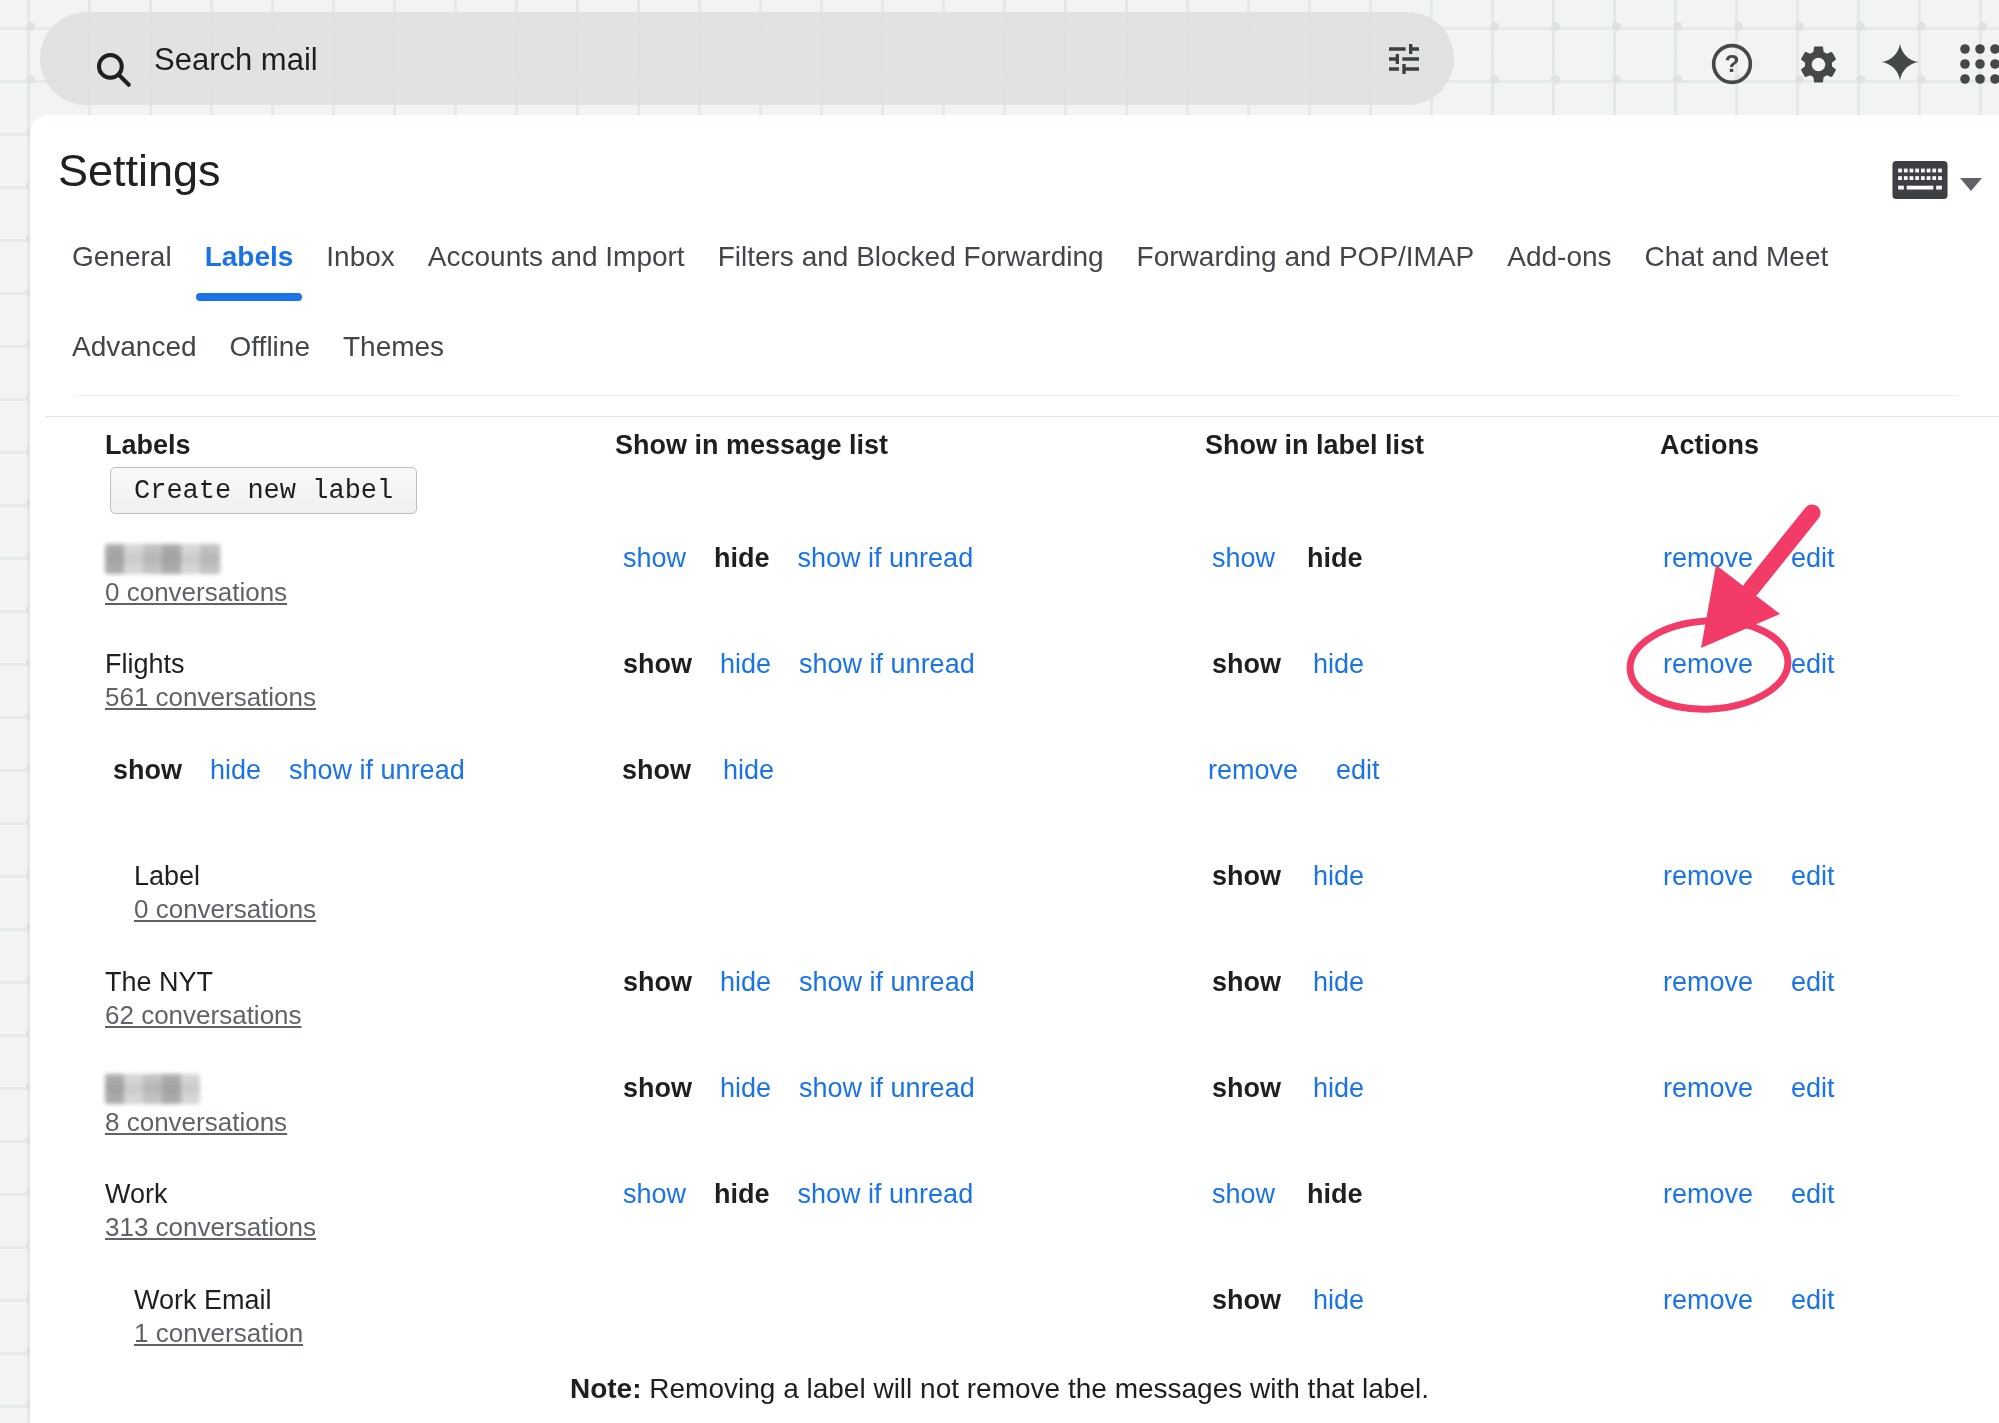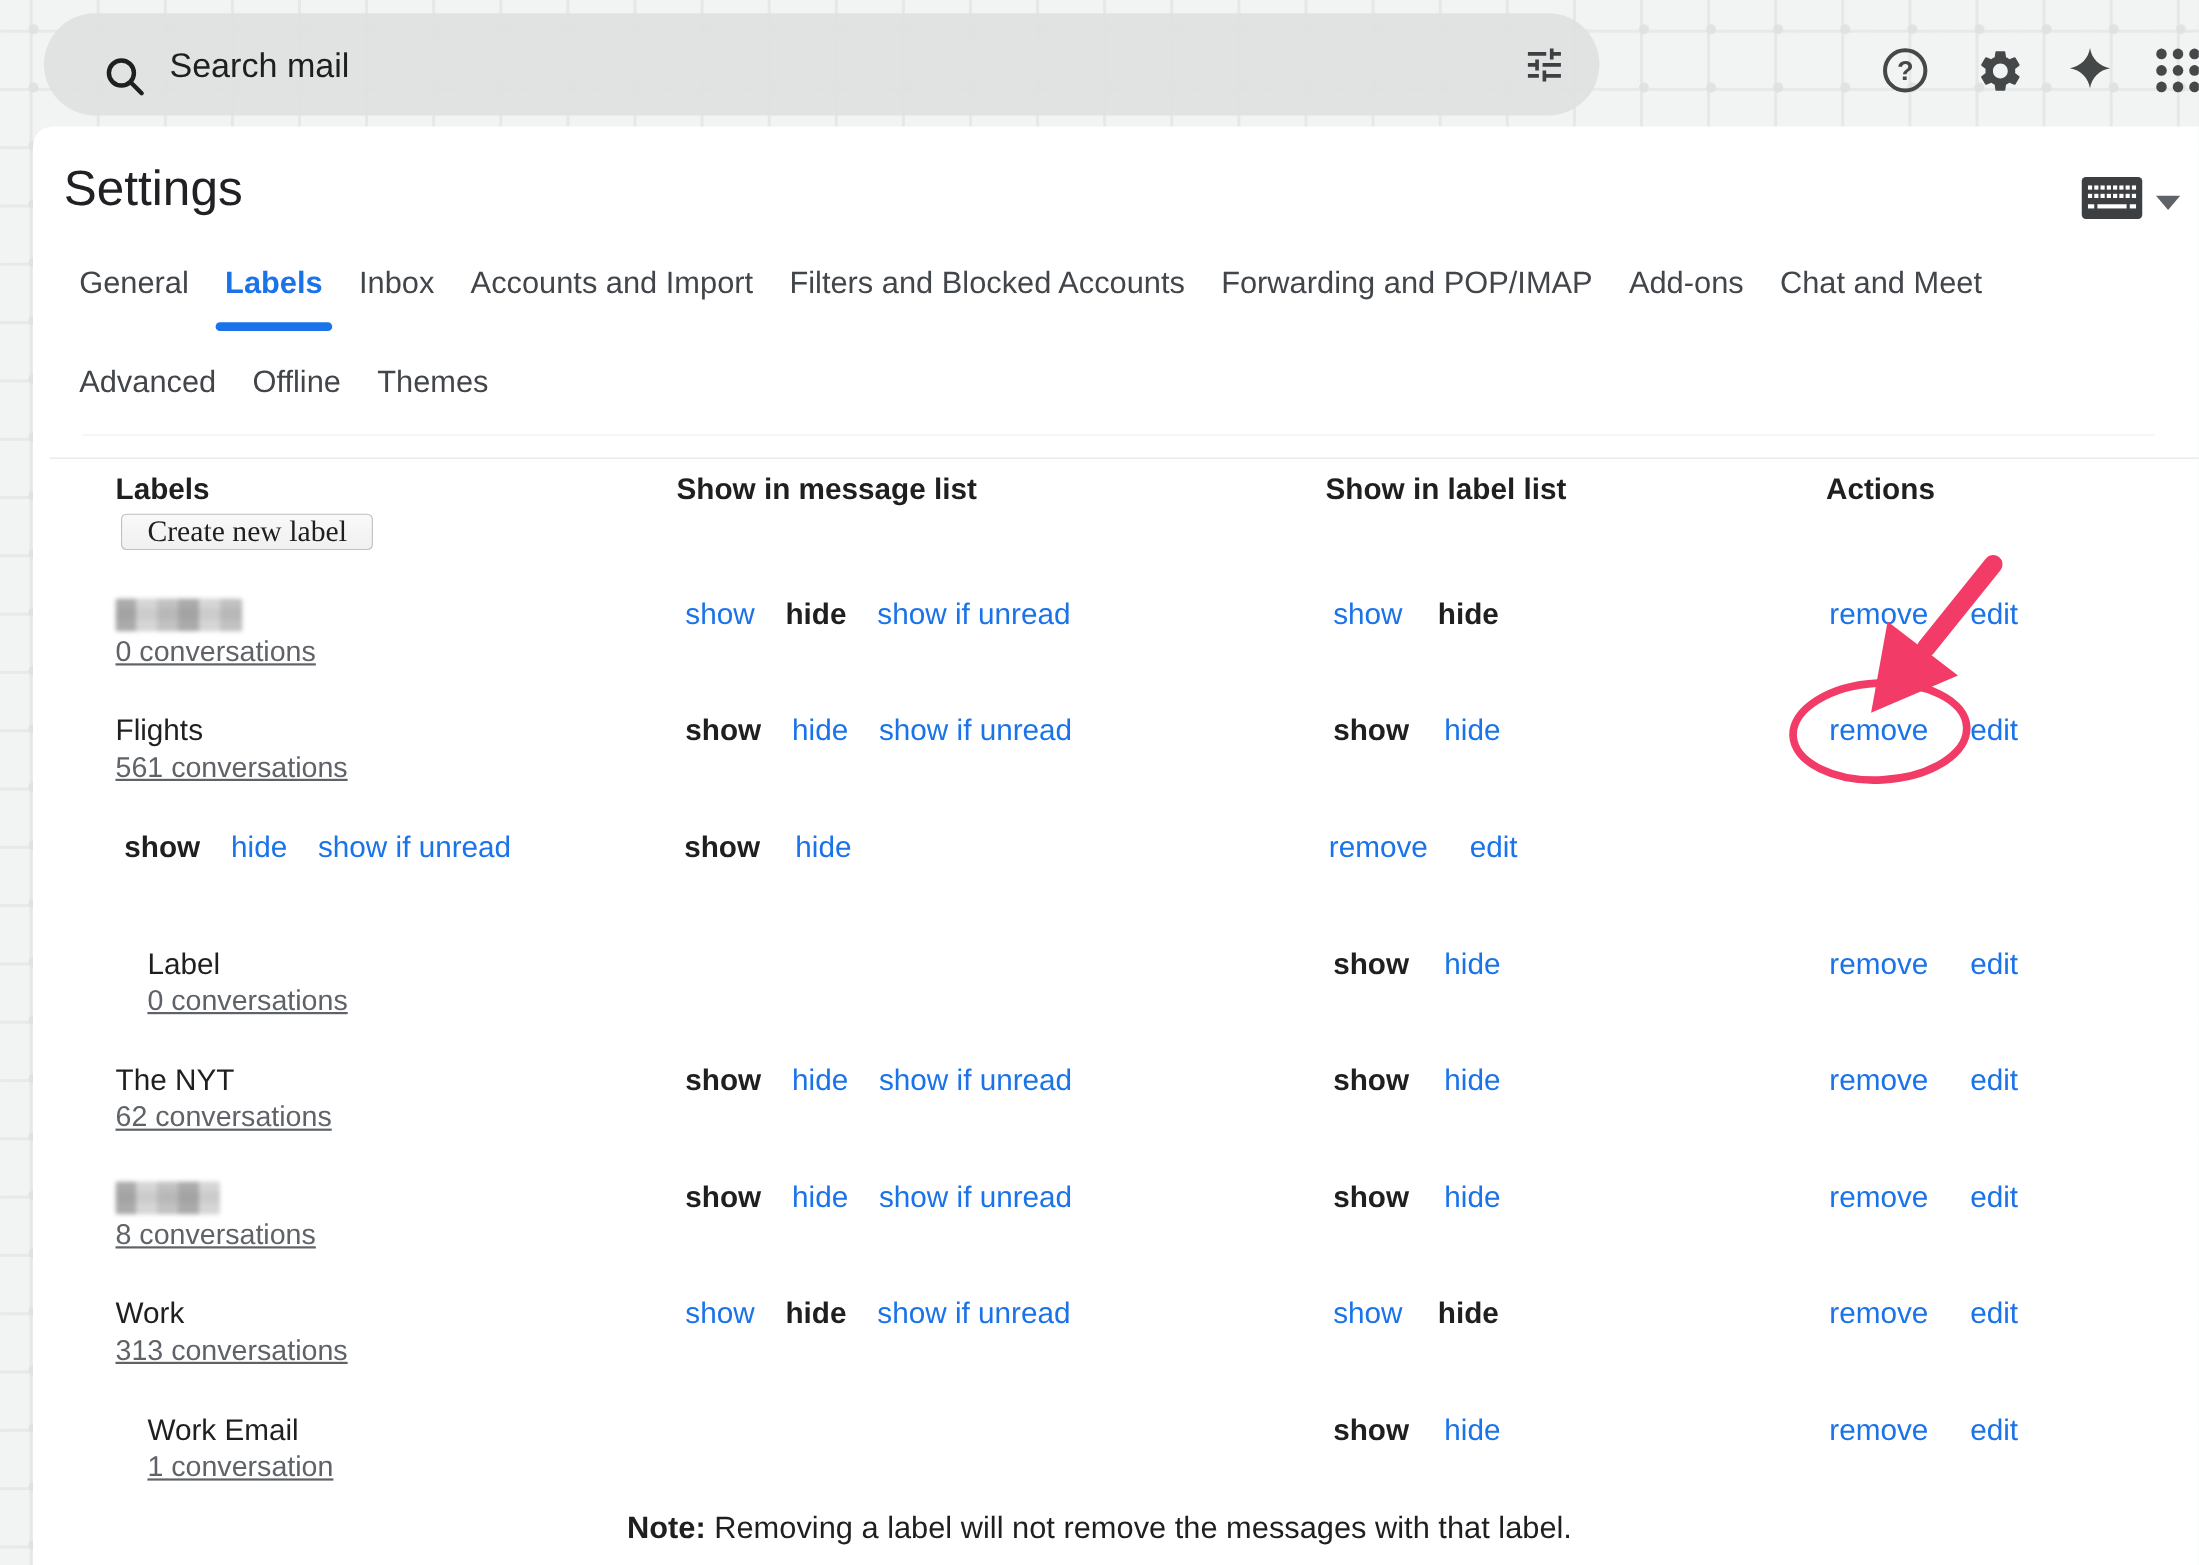--- a/index.html
+++ b/index.html
@@ -40,22 +40,22 @@
   .tab{position:relative; cursor:pointer; white-space:nowrap;}
   .tab.active{color:#1a73e8; font-weight:600;}
   .tab.active::after{content:""; position:absolute; left:-9px; right:-9px; top:52px; height:8px;
     border-radius:4px; background:#1a73e8;}
   .div1{position:absolute; left:45px; right:40px; top:280px; height:1px; background:#efefef;}
   .div2{position:absolute; left:15px; right:0; top:301px; height:1px; background:#e3e3e3;}
   
   .thead{position:absolute; left:75px; right:0; top:315px; display:grid;
     grid-template-columns:510px 590px 455px 1fr;}
   .th{font-size:27px; font-weight:700; color:#1f1f1f;}
-  .create-btn{position:absolute; left:80px; top:352px; height:33px; padding:0 23px;
-    font-family:Liberation Serif, serif; font-size:27px; color:#1f1f1f;
+  .create-btn{position:absolute; left:80px; top:352px; height:47px; padding:0 23px;
+    font-family:Liberation Mono, monospace; font-size:27px; color:#1f1f1f;
     background:linear-gradient(#f9f9f9,#f0f0f0); border:1px solid #bfbfbf; border-radius:5px; cursor:pointer;}
   .rows{position:absolute; left:75px; right:0; top:428px;}
   .lrow{display:grid; grid-template-columns:510px 590px 455px 1fr; height:106px; align-items:start;}
   .c1 .name{font-size:27px; color:#1f1f1f; line-height:30px;}
   .c1 .conv{font-size:26px; color:#5f6368; margin-top:3px;text-decoration:underline;}
   .c1.indent .name,.c1.indent .conv{padding-left:29px;}
   .blur-box{height:30px; border-radius:2px; margin-top:1px;
     background-image:
       repeating-linear-gradient(90deg, rgba(138,138,138,.65) 0 19px, rgba(196,196,196,.5) 19px 38px, rgba(163,163,163,.55) 38px 57px),
       repeating-linear-gradient(0deg, rgba(214,214,214,.6) 0 10px, rgba(158,158,158,.45) 10px 21px);
@@ -152,21 +152,21 @@
         </svg>
       </span>
       <span class="tri-down"></span>
     </div>
 
     <div class="tabs-row tabs-row1">
       <span class="tab">General</span>
       <span class="tab active">Labels</span>
       <span class="tab">Inbox</span>
       <span class="tab">Accounts and Import</span>
-      <span class="tab">Filters and Blocked Accounts</span>
+      <span class="tab">Filters and Blocked Forwarding</span>
       <span class="tab">Forwarding and POP/IMAP</span>
       <span class="tab">Add-ons</span>
       <span class="tab">Chat and Meet</span>
     </div>
     <div class="tabs-row tabs-row2">
       <span class="tab">Advanced</span>
       <span class="tab">Offline</span>
       <span class="tab">Themes</span>
     </div>
 

